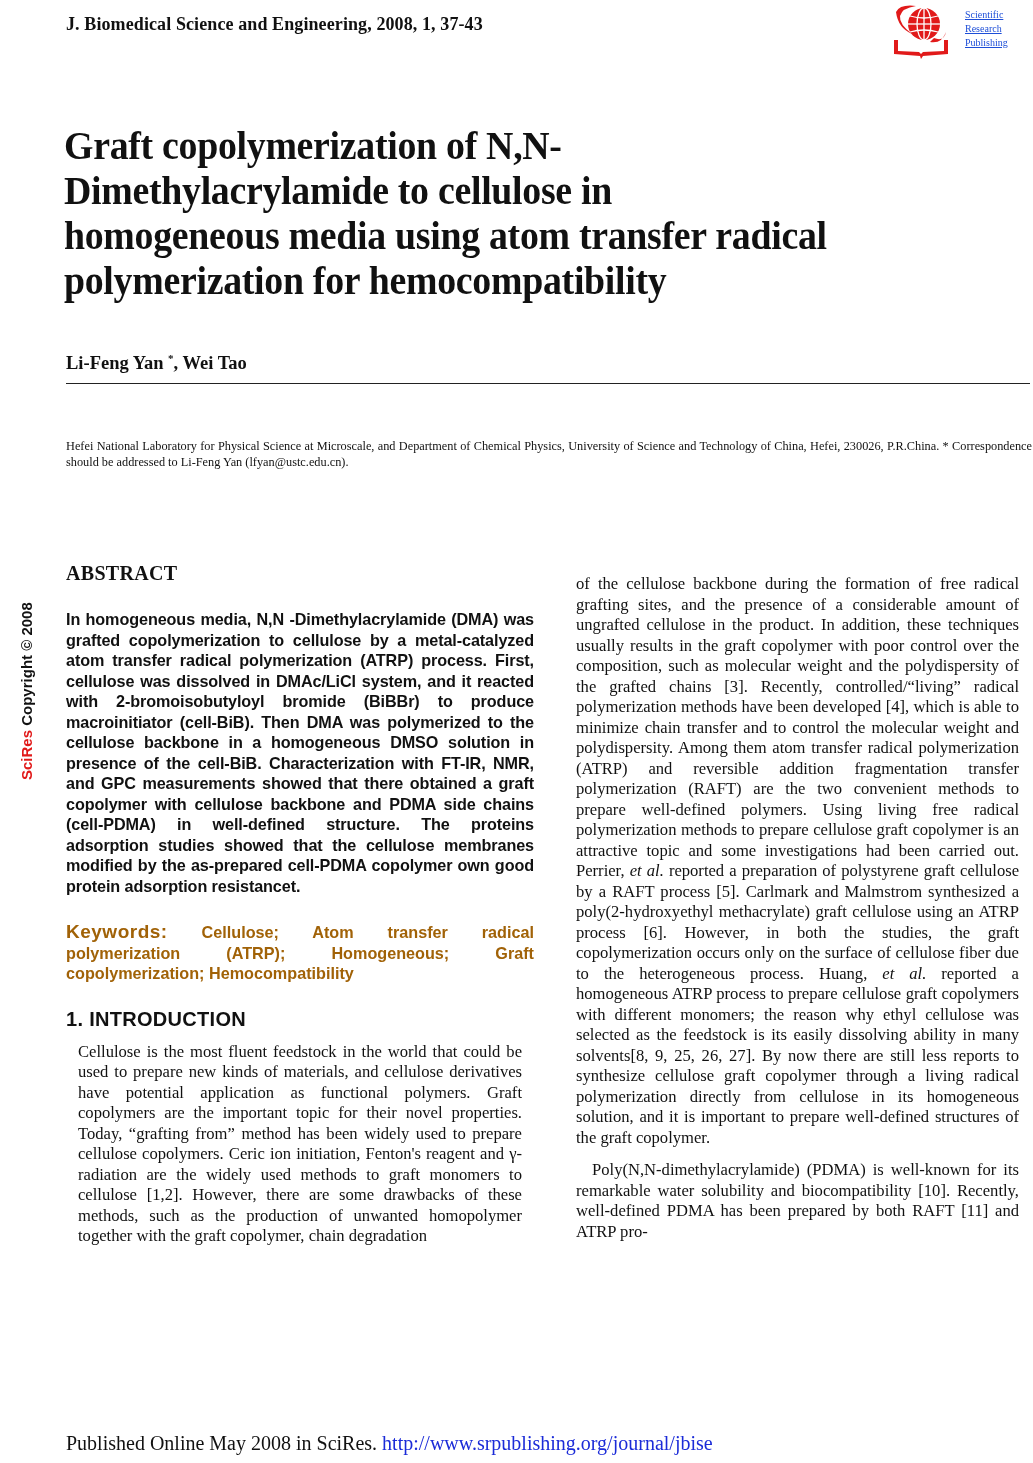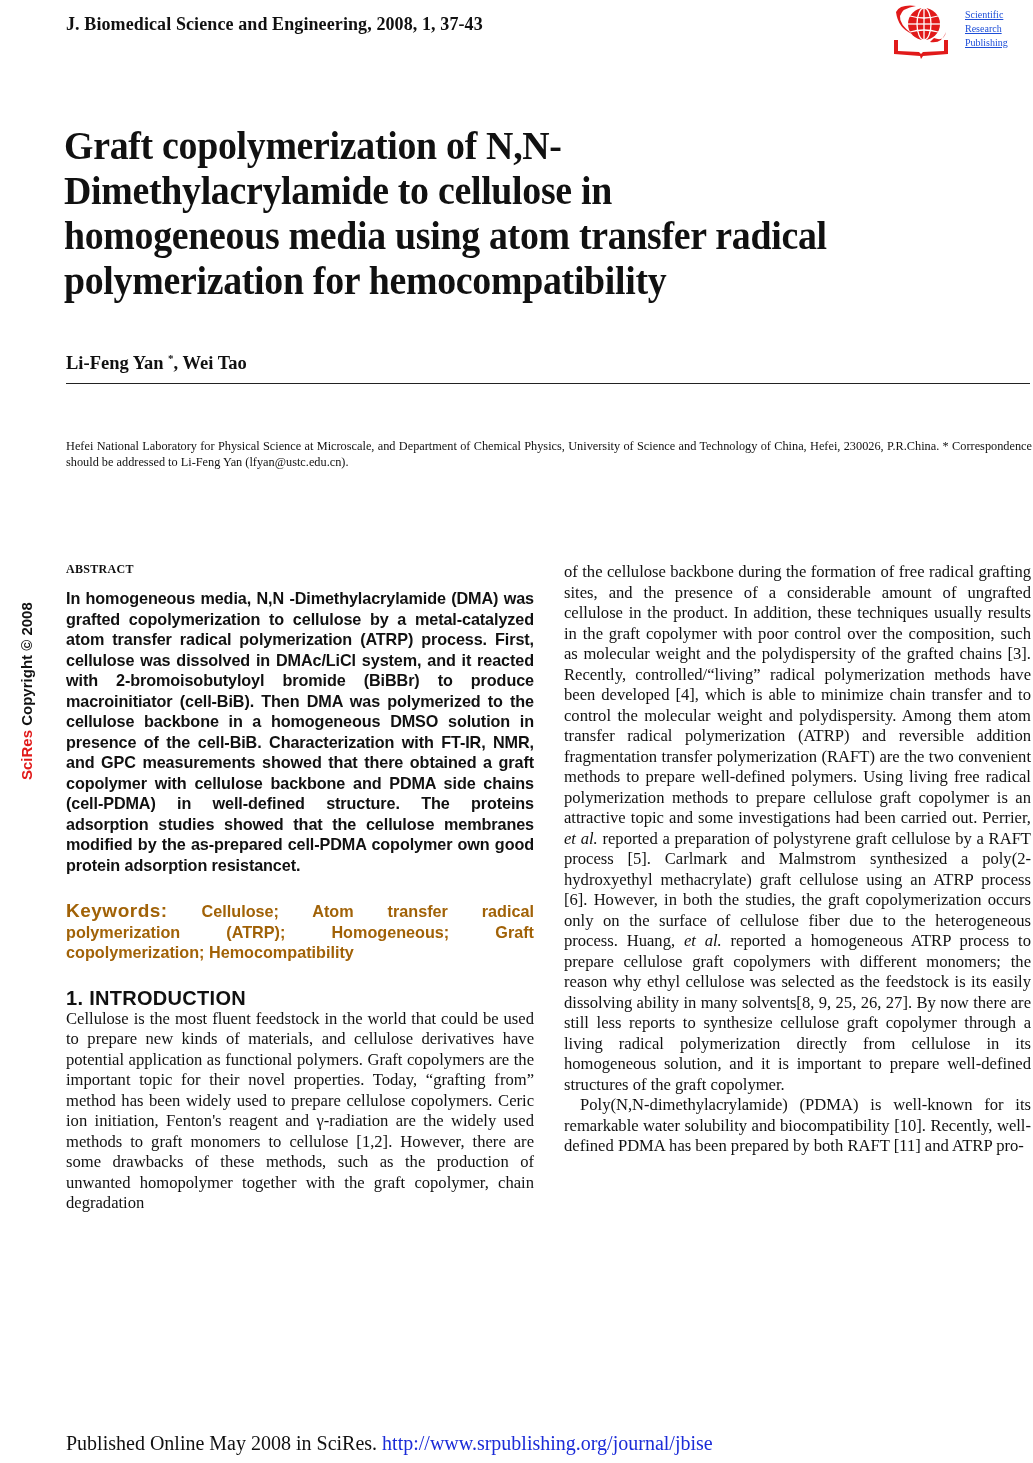--- a/index.html
+++ b/index.html
@@ -22,29 +22,29 @@
 
   .affiliation { position: absolute; left: 66px; top: 394px; width: 966px; font-family: "Liberation Serif", serif; font-size: 12.3px; line-height: 16px; text-align: justify; text-align-last: left; margin-top: 44px; }
 
   .side-copyright { position: absolute; left: 0px; top: 590px; width: 22px; height: 190px; }
   .side-copyright-inner { position: absolute; left: 18px; top: 190px; transform: rotate(-90deg); transform-origin: left top; white-space: nowrap; font-family: "Liberation Sans", sans-serif; font-weight: bold; font-size: 15px; }
   .side-copyright .scires { color: #e11a1a; }
 
   .col-left { position: absolute; left: 66px; top: 560px; width: 468px; }
   .col-right { position: absolute; left: 564px; top: 562px; width: 467px; }
 
-  .abstract-heading { font-family: "Liberation Serif", serif; font-weight: bold; font-size: 12px; margin: 2px 0 0 0; letter-spacing: 0.3px; }
-  .abstract-body { margin-top: 11px; font-family: "Liberation Sans", sans-serif; font-weight: bold; font-size: 16.2px; line-height: 20.5px; text-align: justify; letter-spacing: -0.1px; }
+  .abstract-heading { font-family: "Liberation Serif", serif; font-weight: bold; font-size: 20px; margin: 2px 0 0 0; letter-spacing: 0.3px; }
+  .abstract-body { margin-top: 24px; font-family: "Liberation Sans", sans-serif; font-weight: bold; font-size: 16.2px; line-height: 20.5px; text-align: justify; letter-spacing: -0.1px; }
 
   .keywords { margin-top: 26px; font-family: "Liberation Sans", sans-serif; font-weight: bold; font-size: 16.2px; line-height: 20.5px; color: #a16207; text-align: justify; }
   .keywords .kw-label { font-size: 19px; letter-spacing: 0.5px; }
 
   .intro-heading { margin-top: 24px; font-family: "Liberation Sans", sans-serif; font-weight: bold; font-size: 20px; letter-spacing: 0.3px; line-height: 22px; }
   .body-text { font-family: "Liberation Serif", serif; font-size: 16.6px; line-height: 20.5px; text-align: justify; }
-  .body-text p { margin: 0; }
+  .body-text p { margin: 12px; }
   .body-text p.indent { text-indent: 16px; }
 
   .footer-left { position: absolute; left: 66px; top: 1432px; font-family: "Liberation Serif", serif; font-size: 20px; }
   .footer-left .url { color: #1b2bd8; }
   .footer-right { position: absolute; left: 978px; top: 1434px; font-family: "Liberation Serif", serif; font-weight: bold; font-size: 16px; color: #d32020; margin-top: 44px; }
 </style>
 </head>
 <body>
 
 <div class="journal-header">J. Biomedical Science and Engineering, 2008, 1, 37-43</div>

